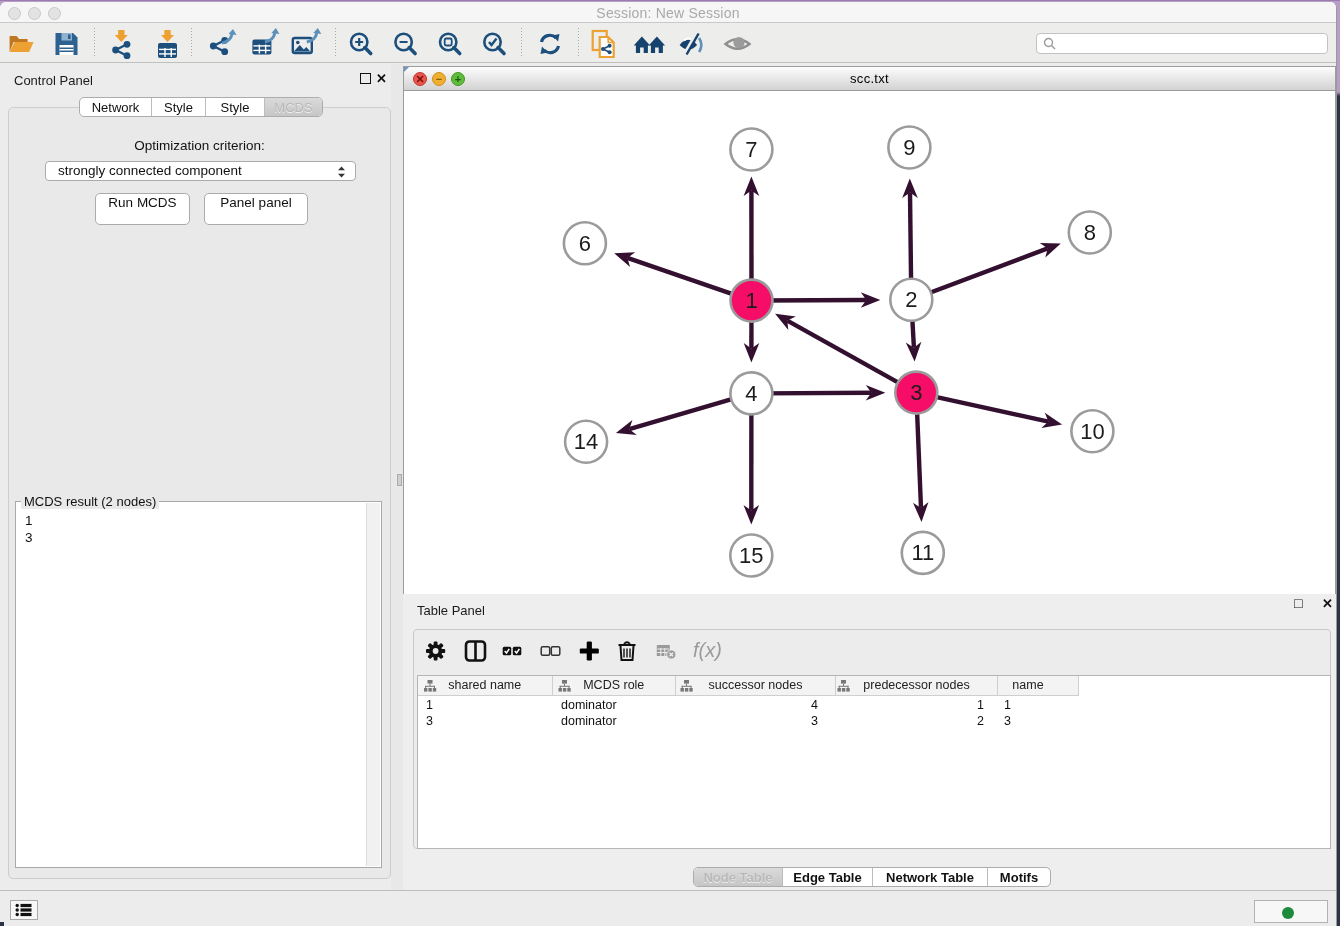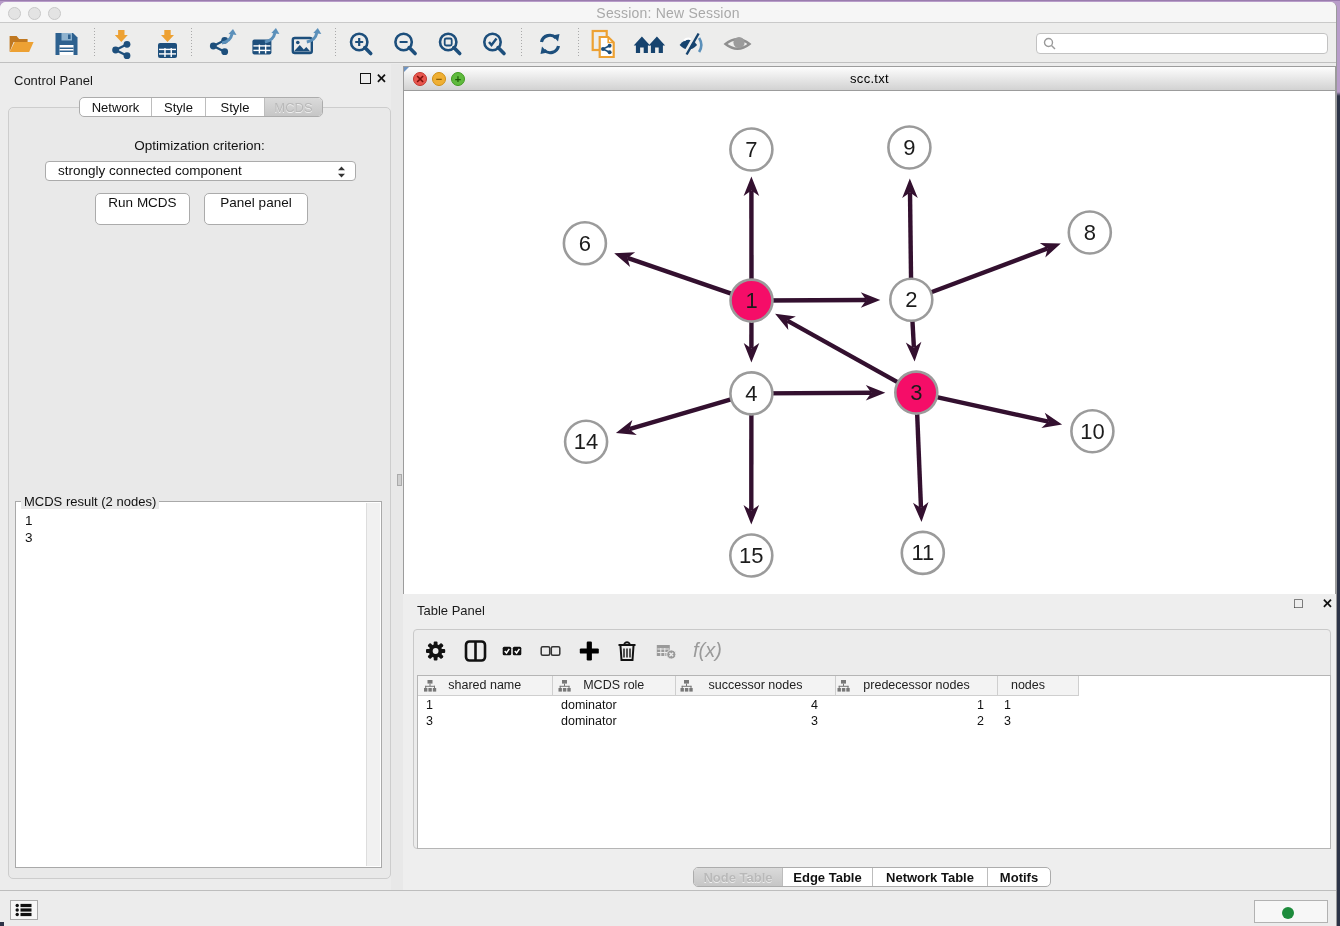--- a/index.html
+++ b/index.html
@@ -290,21 +290,21 @@
           <circle cx="257.3" cy="24.5" r="4.6" fill="#9a9a9a" stroke="#ececec" stroke-width="1"></circle>
           <path d="M255.5,22.7 L259.1,26.3 M259.1,22.7 L255.5,26.3" stroke="#ececec" stroke-width="1.4"></path>
           <text x="279" y="27" font-family="Liberation Serif,serif" font-style="italic" font-size="20" fill="#9a9a9a">f(x)</text>
         </svg>
       <div id="ttable">
         <div id="thead">
             <div class="hcell" style="left:0px;width:134.5px;">shared name</div>
             <div class="hcell" style="left:134.5px;width:123.5px;">MCDS role</div>
             <div class="hcell" style="left:258px;width:160px;">successor nodes</div>
             <div class="hcell" style="left:418px;width:162px;">predecessor nodes</div>
-            <div class="hcell" style="left:580px;width:81px;padding-right:20px;">nodes</div>
+            <div class="hcell" style="left:580px;width:81px;padding-right:20px;">name</div>
             <svg width="661" height="20" style="position:absolute;left:0;top:0">
               <g transform="translate(6,4)" fill="#777">
                 <rect x="3.5" y="0" width="5" height="3.6"></rect>
                 <rect x="0" y="8" width="3.4" height="3.6"></rect>
                 <rect x="4.4" y="8" width="3.4" height="3.6"></rect>
                 <rect x="8.8" y="8" width="3.4" height="3.6"></rect>
                 <rect x="5.5" y="3.6" width="1" height="2.4"></rect>
                 <rect x="1.2" y="5.8" width="9.8" height="1"></rect>
                 <rect x="1.2" y="5.8" width="1" height="2.4"></rect>
                 <rect x="10" y="5.8" width="1" height="2.4"></rect>

